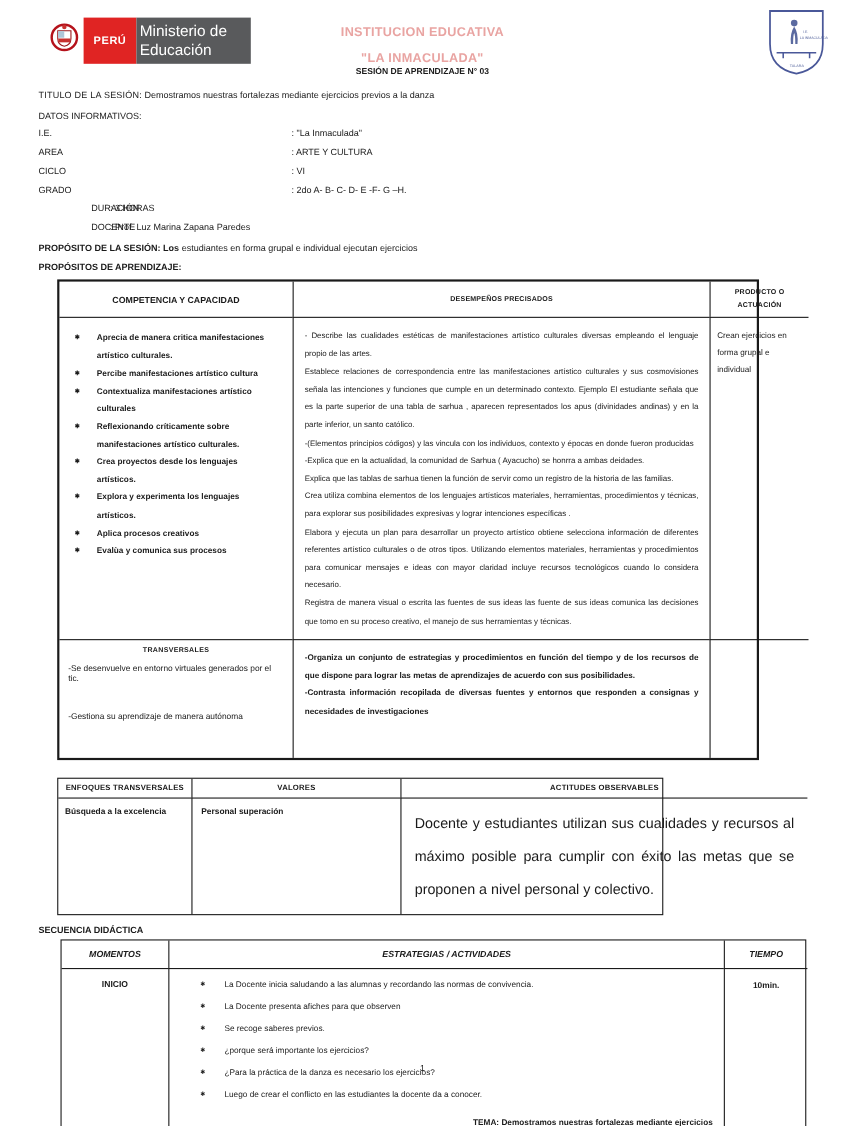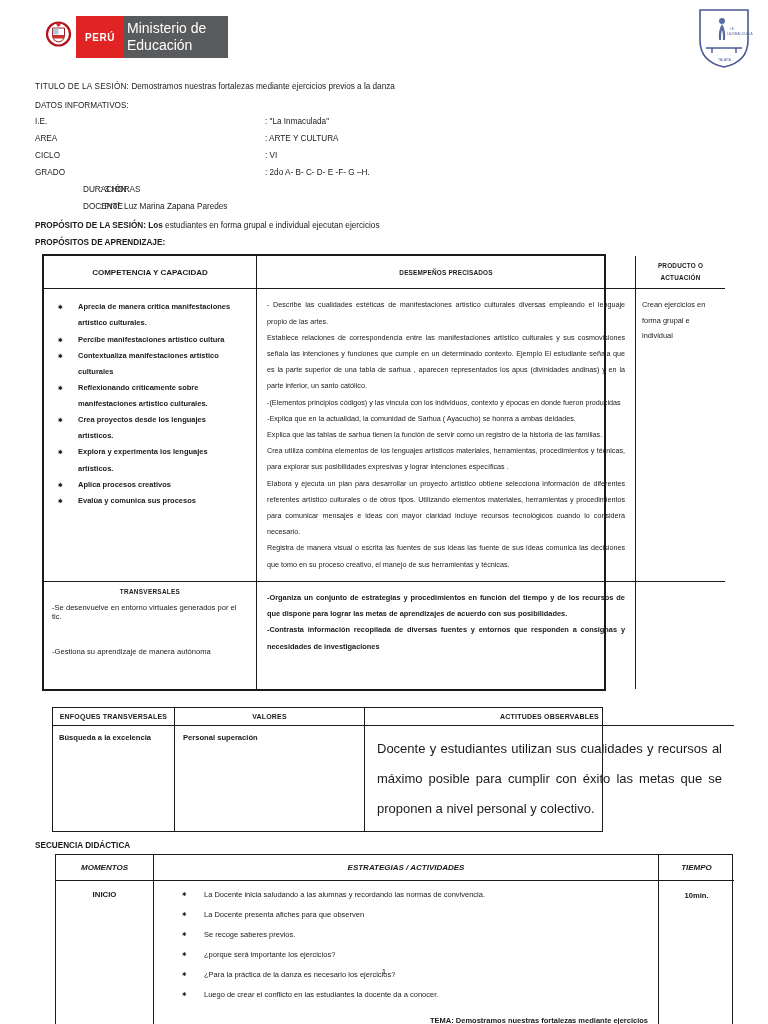--- a/index.html
+++ b/index.html
@@ -36,21 +36,21 @@
   .prop-line b { font-weight:bold; }
   .prop-heading { font-size:8.2px; font-weight:bold; margin-top:8px; }
 
   
   .grid { display:grid; border:2px solid #1a1a1a; background:#fff; }
   .cell { border-left:1px solid #1a1a1a; border-top:1px solid #1a1a1a; }
   .cell.first-col { border-left:none; }
   .cell.first-row { border-top:none; }
 
   
-  .t1 { margin-left:7px; width:564px; margin-top:7px; grid-template-columns:212px 379px 90px; }
+  .t1 { margin-left:17px; width:638px; margin-top:7px; grid-template-columns:212px 379px 90px; }
   .t1 .th { font-weight:bold; text-align:center; padding:4px 6px; }
   .th-comp { font-size:8px; display:flex; align-items:center; justify-content:center; }
   .th-des  { font-size:6.4px; display:flex; align-items:center; justify-content:center; letter-spacing:.2px; }
   .th-prod { font-size:6.4px; line-height:1.9; letter-spacing:.2px; }
   .comp-cell { min-height:273px; padding:10px 6px 6px 12px; }
   .comp-list { list-style:none; }
   .comp-list li { display:flex; font-weight:bold; font-size:7.5px; line-height:2.15; }
   .comp-list .blt { width:22px; flex:none; font-size:5.5px; padding-top:3px; text-align:left; padding-left:2px; }
   .comp-list .txt { width:160px; }
   .des-cell { padding:8px 10px; font-size:7.2px; line-height:2.25; text-align:justify; }
@@ -96,20 +96,25 @@
           <circle cx="13.5" cy="14" r="11.5" fill="#fff" stroke="#b5121b" stroke-width="2.2"></circle>
           <path d="M7.5 8 h12 v7 q0 6 -6 7 q-6 -1 -6 -7 z" fill="#fff" stroke="#9a1b1f" stroke-width="1"></path>
           <rect x="7.8" y="8.3" width="5.6" height="6" fill="#aec6d8"></rect>
           <rect x="8" y="15" width="11" height="3.5" fill="#c8312f"></rect>
           <circle cx="13.5" cy="4.5" r="2" fill="#c8312f"></circle>
         </svg>
       </span>
       <div class="block-peru">PERÚ</div>
       <div class="block-min">Ministerio de Educación</div>
     </div>
+    <div class="center-titles">
+      <div class="inst1">INSTITUCION EDUCATIVA</div>
+      <div class="inst2">"LA INMACULADA"</div>
+      <div class="sess">SESIÓN DE APRENDIZAJE N° 03</div>
+    </div>
     <span class="crest">
       <svg width="64" height="66" viewBox="0 0 64 66">
         <path d="M8 4 h48 v30 q0 22 -24 27 q-24 -5 -24 -27 z" fill="#fff" stroke="#4a5899" stroke-width="1.6"></path>
         <circle cx="30" cy="15" r="3" fill="#5b6aa0"></circle>
         <path d="M30 18 q-4 6 -3 16 l2 0 q0 -8 1 -10 q1 2 1 10 l2 0 q1 -10 -3 -16z" fill="#5b6aa0"></path>
         <text x="38" y="24" font-size="3.2" fill="#5b6aa0">I.E.</text>
         <text x="35" y="29" font-size="3.2" fill="#5b6aa0">LA INMACULADA</text>
         <path d="M14 42 h36 M20 42 v5 M44 42 v5" stroke="#4a5899" stroke-width="1.4" fill="none"></path>
         <text x="26" y="55" font-size="3.4" fill="#5b6aa0">TALARA</text>
       </svg>

